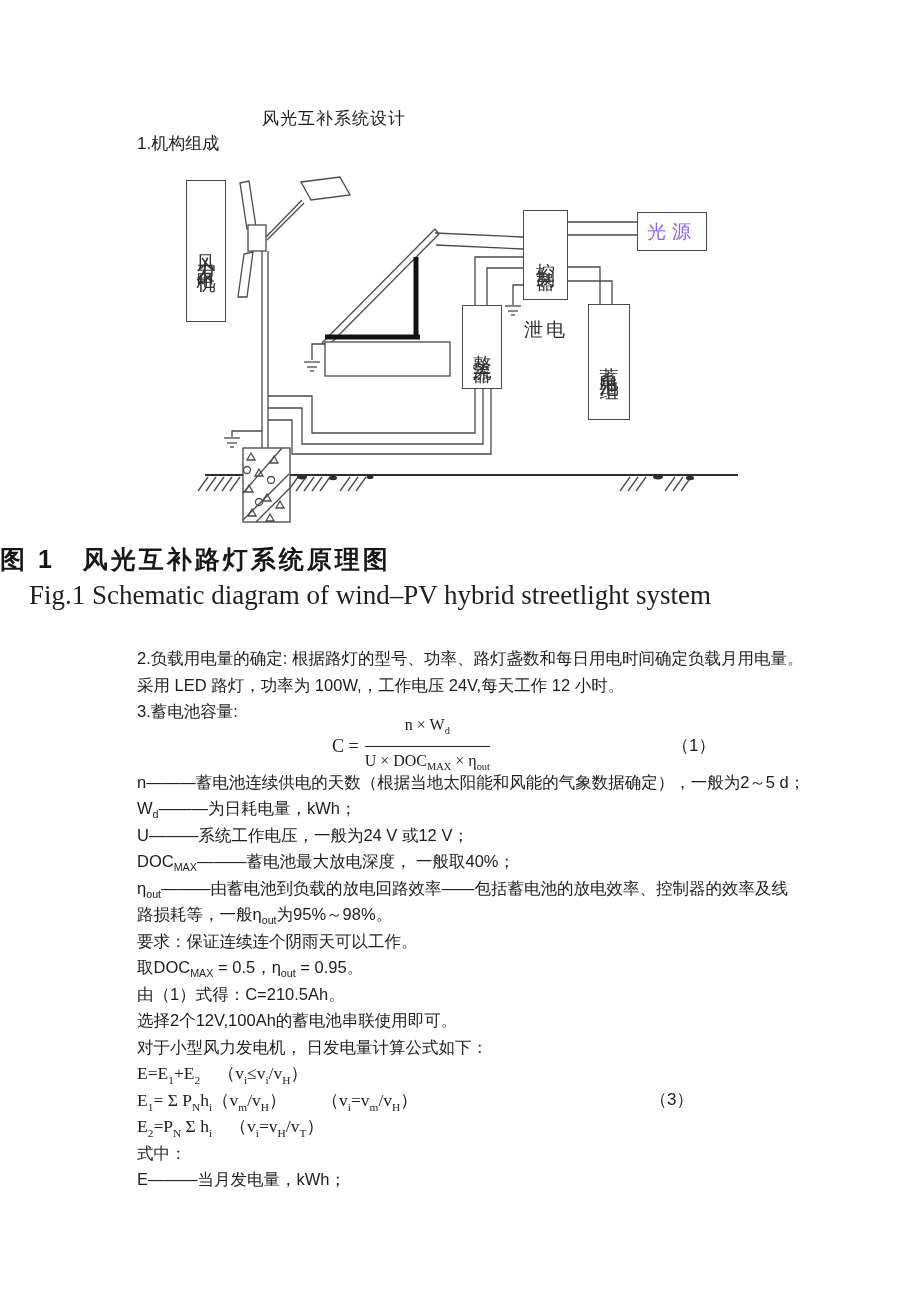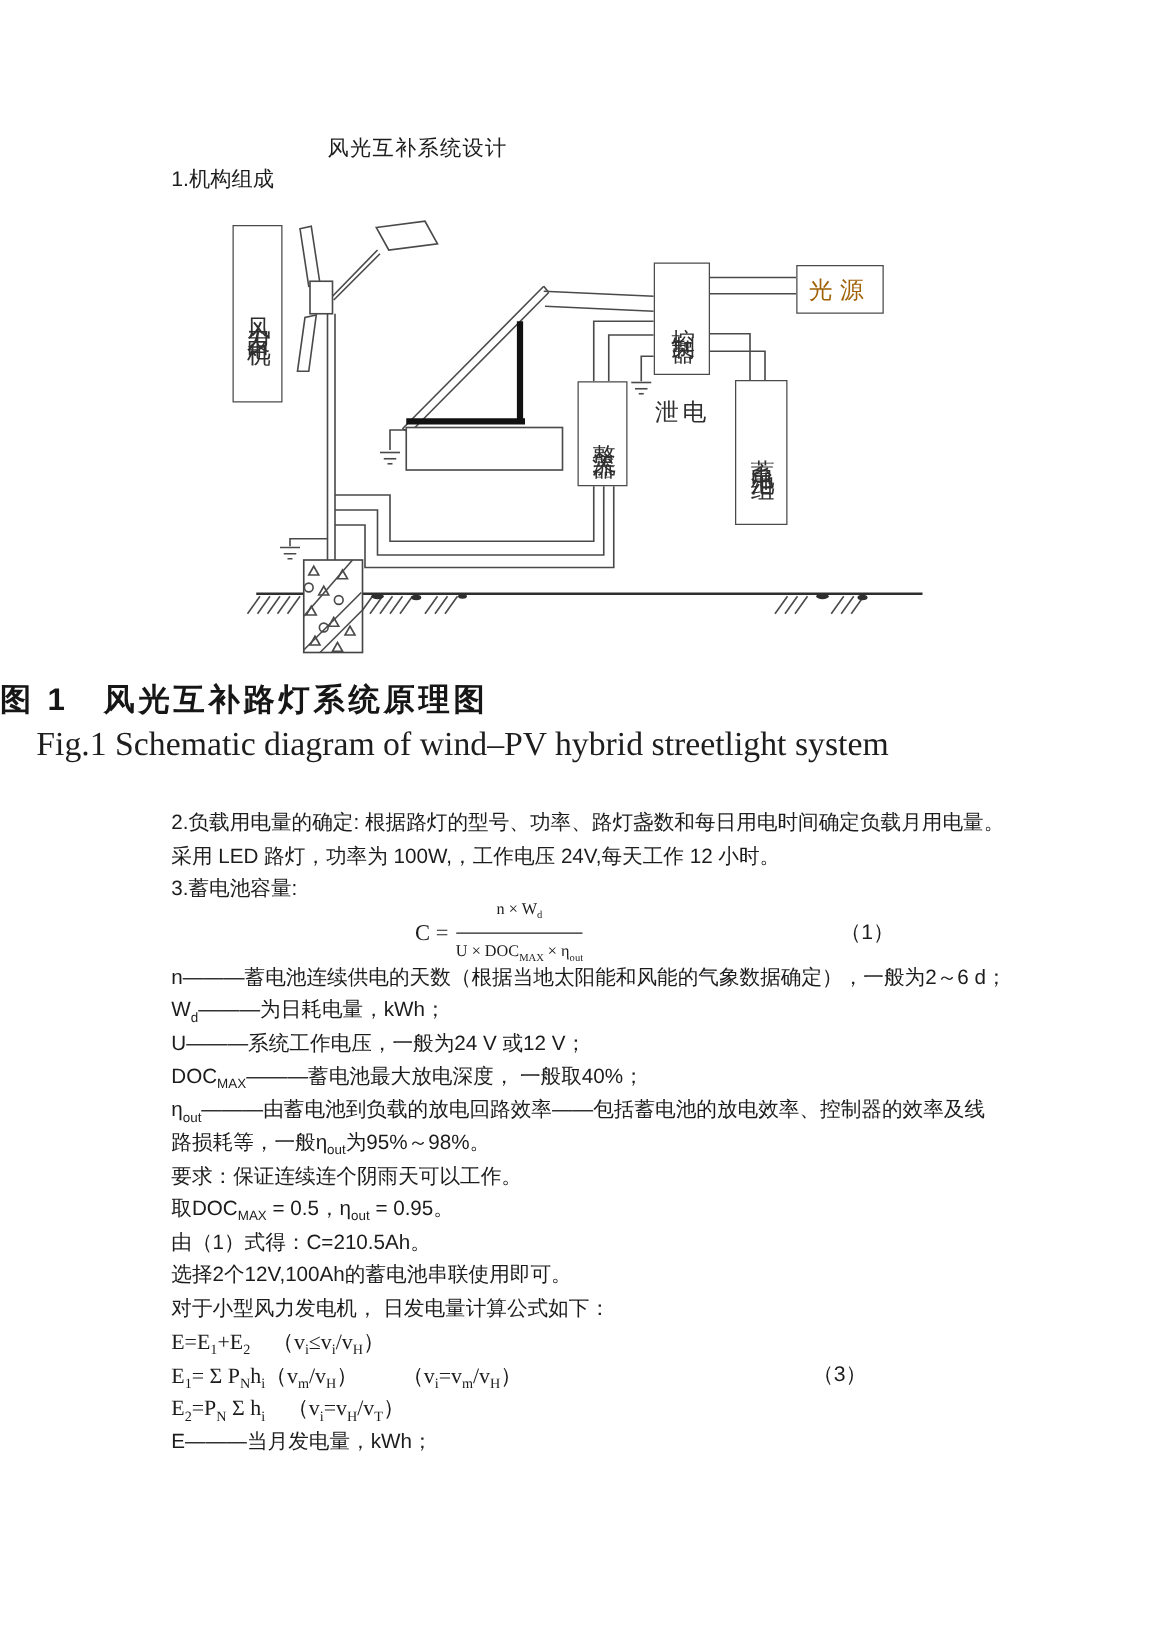--- a/index.html
+++ b/index.html
@@ -8,33 +8,33 @@
   .abs{position:absolute;}
   .doc-title{left:262px;top:107px;font-size:17px;letter-spacing:1px;}
   .sec1{left:137px;top:132px;font-size:17px;}
 
   
   .fig{left:170px;top:165px;width:570px;height:372px;}
   .fig svg{position:absolute;left:0;top:0;}
   .vbox{position:absolute;border:1.5px solid #4a4a4a;display:flex;align-items:center;justify-content:center;
         writing-mode:vertical-rl;text-orientation:upright;font-size:19px;color:#2e2e2e;letter-spacing:5px;background:#fff;}
   .hbox{position:absolute;border:1.5px solid #4a4a4a;display:flex;align-items:center;justify-content:center;
-        font-size:19px;color:#a16207;letter-spacing:6px;background:#fff;}
+        font-size:19px;color:#8b5cf6;letter-spacing:6px;background:#fff;}
   .floatlabel{position:absolute;font-size:19px;color:#2e2e2e;letter-spacing:3px;}
 
   .cap-zh{left:0;top:543px;width:920px;font-size:25px;font-weight:bold;color:#161616;letter-spacing:3px;}
   .cap-en{left:0;top:580px;width:740px;text-align:center;font-size:27px;color:#1e1e1e;font-family:"Liberation Serif",serif;}
 
   
   .body{left:137px;top:645px;width:700px;font-size:16.5px;}
   .line{height:26.5px;line-height:26.5px;white-space:nowrap;position:relative;}
   sub{font-size:0.65em;}
   .eqline{font-family:"Liberation Serif",serif;font-size:17.5px;}
   .formula-row{height:44px;display:flex;align-items:center;font-family:"Liberation Serif",serif;}
-  .frac{display:inline-block;vertical-align:middle;text-align:center;font-size:13px;margin-left:6px;}
+  .frac{display:inline-block;vertical-align:middle;text-align:center;font-size:16px;margin-left:6px;}
   .frac .num{display:block;border-bottom:1px solid #222;padding:0 5px 1px 5px;}
   .frac .den{display:block;padding-top:1px;}
   .eq-lhs{font-size:18px;}
   .eqno1{position:absolute;left:535px;font-size:17px;font-family:"Liberation Sans",sans-serif;}
   .eqno3{position:absolute;left:513px;top:0;font-size:17px;font-family:"Liberation Sans",sans-serif;}
 </style>
 </head>
 <body>
 
 <div class="page">
@@ -185,33 +185,34 @@
 
     <div class="line formula-row">
       <span style="margin-left:195px;" class="eq-lhs">C =</span>
       <span class="frac">
         <span class="num"><span>n × W</span><sub>d</sub></span>
         <span class="den"><span>U × DOC</span><sub>MAX</sub><span> × η</span><sub>out</sub></span>
       </span>
       <span class="eqno1">（1）</span>
     </div>
 
-    <div class="line"><span>n———蓄电池连续供电的天数（根据当地太阳能和风能的气象数据确定），一般为2～6 d；</span></div>
+    <div class="line"><span>n———蓄电池连续供电的天数（根据当地太阳能和风能的气象数据确定），一般为2～5 d；</span></div>
     <div class="line"><span>W</span><sub>d</sub><span>———为日耗电量，kWh；</span></div>
     <div class="line"><span>U———系统工作电压，一般为24 V 或12 V；</span></div>
     <div class="line"><span>DOC</span><sub>MAX</sub><span>———蓄电池最大放电深度， 一般取40%；</span></div>
     <div class="line"><span>η</span><sub>out</sub><span>———由蓄电池到负载的放电回路效率——包括蓄电池的放电效率、控制器的效率及线</span></div>
     <div class="line"><span>路损耗等，一般η</span><sub>out</sub><span>为95%～98%。</span></div>
     <div class="line"><span>要求：保证连续连个阴雨天可以工作。</span></div>
     <div class="line"><span>取DOC</span><sub>MAX</sub><span> = 0.5，η</span><sub>out</sub><span> = 0.95。</span></div>
     <div class="line"><span>由（1）式得：C=210.5Ah。</span></div>
     <div class="line"><span>选择2个12V,100Ah的蓄电池串联使用即可。</span></div>
     <div class="line"><span>对于小型风力发电机， 日发电量计算公式如下：</span></div>
     <div class="line eqline"><span>E=E</span><sub>1</sub><span>+E</span><sub>2</sub><span>　（v</span><sub>i</sub><span>≤v</span><sub>i</sub><span>/v</span><sub>H</sub><span>）</span></div>
     <div class="line eqline">
       <span><span>E</span><sub>1</sub><span>= Σ P</span><sub>N</sub><span>h</span><sub>i</sub><span>（v</span><sub>m</sub><span>/v</span><sub>H</sub><span>）　　（v</span><sub>i</sub><span>=v</span><sub>m</sub><span>/v</span><sub>H</sub><span>）</span></span>
       <span class="eqno3">（3）</span>
     </div>
     <div class="line eqline"><span>E</span><sub>2</sub><span>=P</span><sub>N</sub><span> Σ h</span><sub>i</sub><span>　（v</span><sub>i</sub><span>=v</span><sub>H</sub><span>/v</span><sub>T</sub><span>）</span></div>
+    <div class="line"><span>式中：</span></div>
     <div class="line"><span>E———当月发电量，kWh；</span></div>
   </div>
 
 </div>
 
 </body></html>

